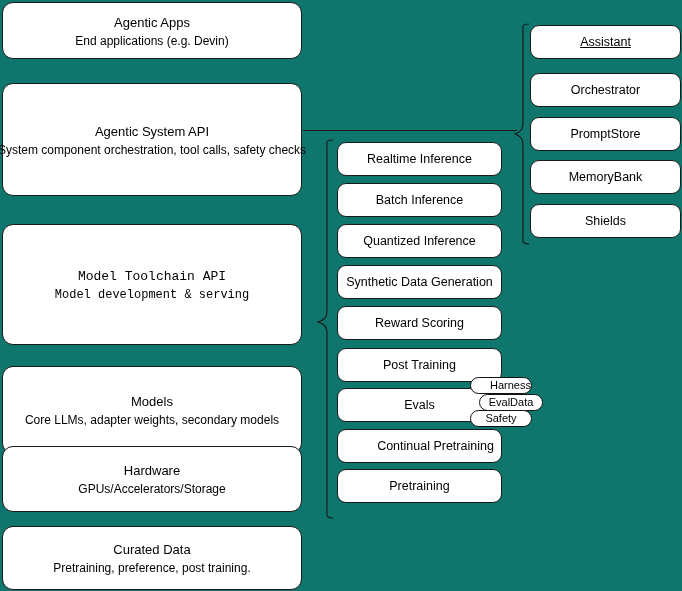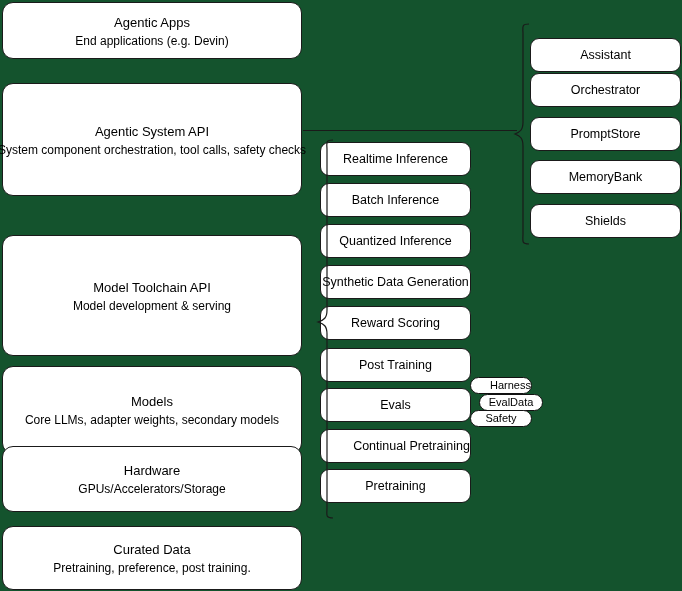--- a/index.html
+++ b/index.html
@@ -8,21 +8,21 @@
     background: #ffffff;
   }
   body {
     font-family: "Liberation Sans", sans-serif;
     color: #000000;
   }
   #canvas {
     position: relative;
     width: 682px;
     height: 591px;
-    background: #14532d;
+    background: #0f766e;
     overflow: hidden;
   }
 
   
   .node {
     position: absolute;
     box-sizing: border-box;
     background: #ffffff;
     border: 1.2px solid #1a1a1a;
     display: flex;
@@ -52,21 +52,21 @@
     border-radius: 11px;
   }
 
   
   .pill {
     border-radius: 9px;
     height: 34px;
   }
   .pill .title { font-size: 12.5px; }
 
-  .mid  { left: 320px; width: 151px; }
+  .mid  { left: 337px; width: 165px; }
   .rgt  { left: 530px; width: 151px; }
 
   
   .badge {
     position: absolute;
     box-sizing: border-box;
     background: #ffffff;
     border: 1.2px solid #111111;
     border-radius: 999px;
     height: 17px;
@@ -104,21 +104,21 @@
   <div class="node layer" style="top:2px; height:57px;">
     <div class="title">Agentic Apps</div>
     <div class="subtitle">End applications (e.g. Devin)</div>
   </div>
 
   <div class="node layer" style="top:83px; height:113px;">
     <div class="title">Agentic System API</div>
     <div class="subtitle">System component orchestration, tool calls, safety checks</div>
   </div>
 
-  <div class="node layer" style="top:235px; height:121px;">
+  <div class="node layer" style="top:224px; height:121px;font-family:Liberation Mono, monospace;">
     <div class="title">Model Toolchain API</div>
     <div class="subtitle">Model development &amp; serving</div>
   </div>
 
   <div class="node layer" style="top:366px; height:88px;">
     <div class="title">Models</div>
     <div class="subtitle">Core LLMs, adapter weights, secondary models</div>
   </div>
 
   <div class="node layer" style="top:446px; height:66px;">
@@ -130,21 +130,21 @@
     <div class="title">Curated Data</div>
     <div class="subtitle">Pretraining, preference, post training.</div>
   </div>
 
   <div class="connector" style="left:303px; top:130px; width:214px; height:1.2px;"></div>
 
   <svg class="brace" style="left:510px; top:22px;" width="24" height="226" viewBox="0 0 24 226">
     <path d="M 19 2 C 11 2 13 5 13 12 L 13 100 C 13 108 10 110 5 112 C 10 114 13 116 13 124 L 13 212 C 13 219 11 222 19 222"></path>
   </svg>
 
-  <div class="node pill rgt" style="top:38px;">
+  <div class="node pill rgt" style="top:25px;text-decoration:underline;">
     <div class="title">Assistant</div>
   </div>
   <div class="node pill rgt" style="top:73px;">
     <div class="title">Orchestrator</div>
   </div>
   <div class="node pill rgt" style="top:117px;">
     <div class="title">PromptStore</div>
   </div>
   <div class="node pill rgt" style="top:160px;">
     <div class="title">MemoryBank</div>

